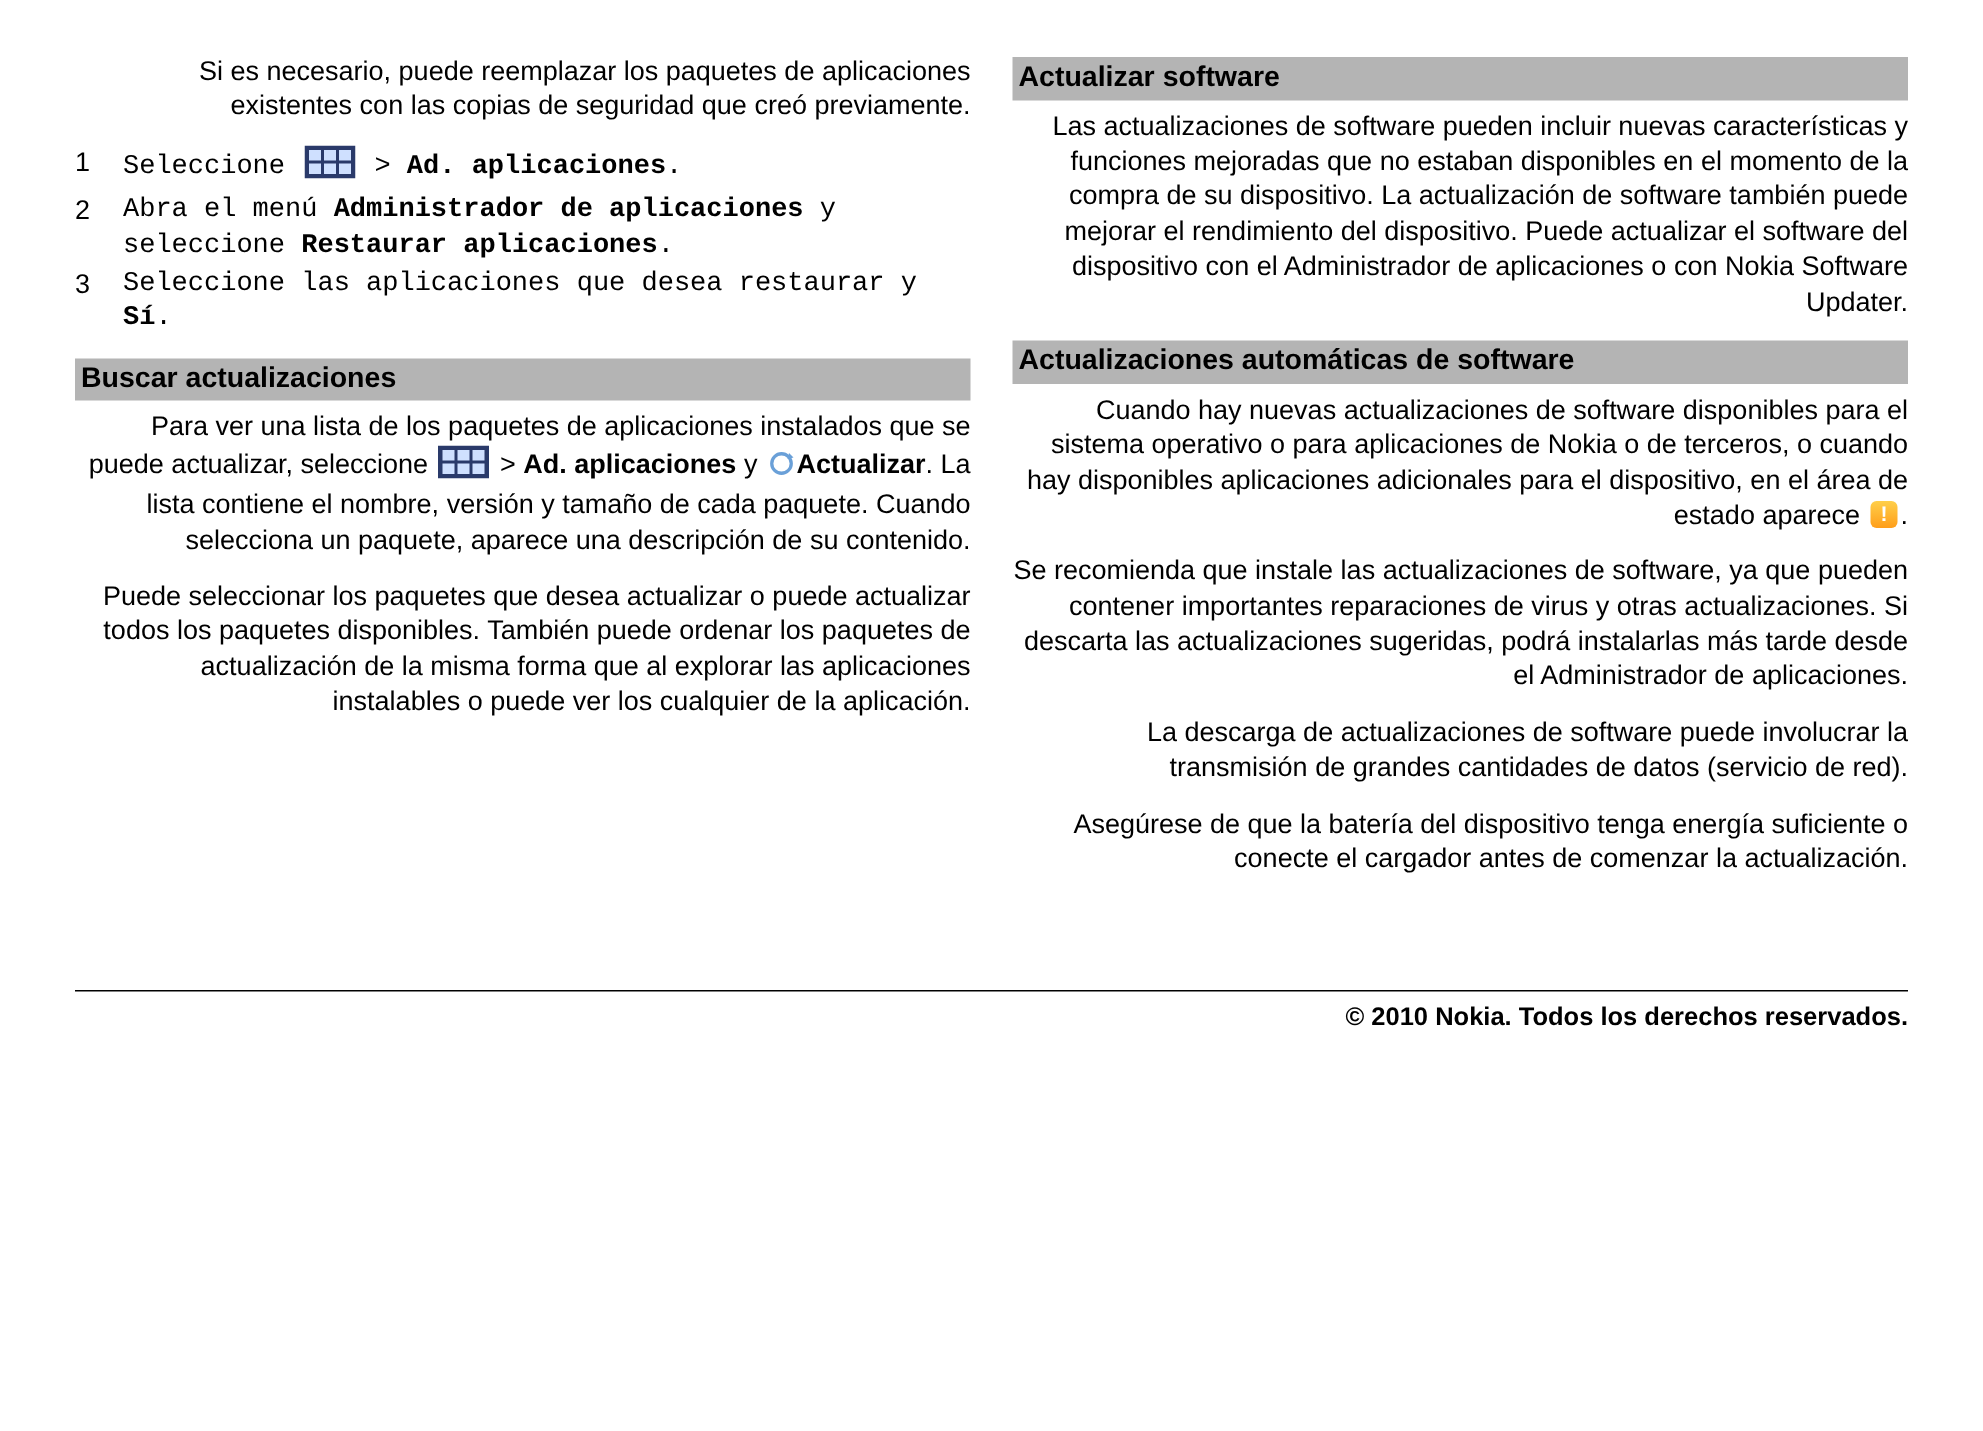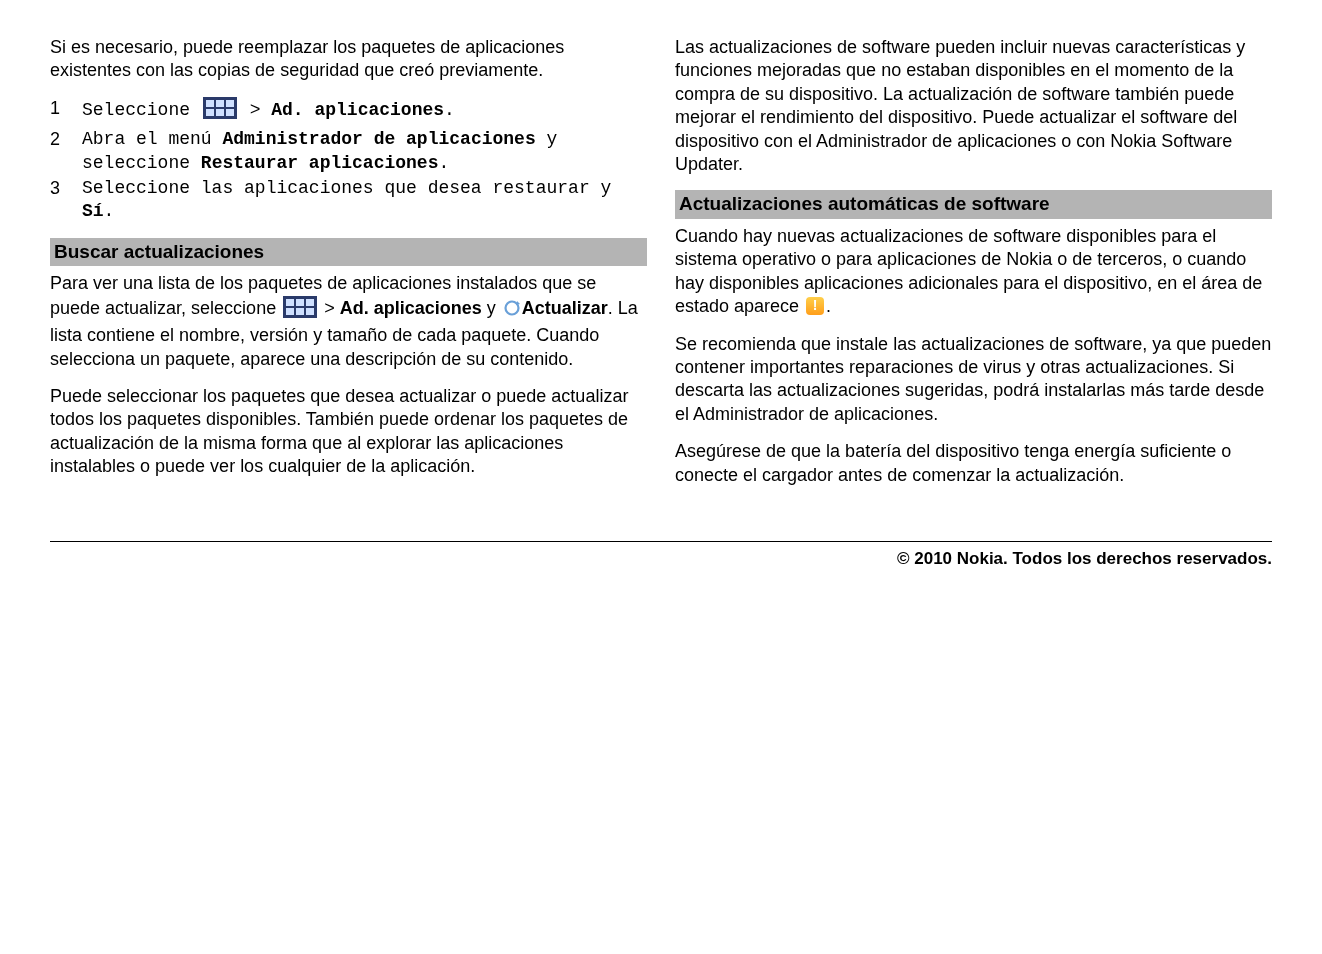--- a/index.html
+++ b/index.html
@@ -32,21 +32,21 @@
   }
   .section-heading {
     background: #b4b4b4;
     font-weight: bold;
     padding: 2px 4px;
     margin: 8px 0 6px 0;
     font-size: 19px;
   }
   p {
     margin: 6px 0 14px 0;
-    text-align: left;
+    text-align: right;
   }
   .numlist {
     margin: 8px 0 14px 0;
   }
   .numitem {
     display: flex;
     margin: 2px 0;
   }
   .numitem .num {
     width: 32px;
@@ -80,21 +80,21 @@
     content: "!";
     position: absolute;
     left: 0; right: 0; top: -1px;
     text-align: center;
     color: #fff;
     font-weight: bold;
     font-size: 14px;
   }
   .footer {
     border-top: 1.5px solid #000;
-    margin-top: 40px;
+    margin-top: 62px;
     padding-top: 6px;
     text-align: right;
     font-weight: bold;
     font-size: 17px;
   }
 </style>
 </head>
 <body>
 
 <div class="page">
@@ -153,26 +153,28 @@
             </svg></span><span> &gt; </span><span class="bold">Ad. aplicaciones</span><span> y </span><span class="refresh-icon"><svg width="18" height="18" viewBox="0 0 18 18">
               <circle cx="9" cy="9" r="6.5" fill="none" stroke="#6aa0d8" stroke-width="2.2"></circle>
               <polygon points="14,2 17,5 13,6" fill="#6aa0d8"></polygon>
             </svg></span><span class="bold">Actualizar</span><span>. La lista contiene el nombre, versión y tamaño de cada paquete. Cuando selecciona un paquete, aparece una descripción de su contenido.</span>
       </p>
       <p>Puede seleccionar los paquetes que desea actualizar o puede actualizar todos los paquetes disponibles. También puede ordenar los paquetes de actualización de la misma forma que al explorar las aplicaciones instalables o puede ver los cualquier de la aplicación.</p>
     </div>
 
     <div class="col">
 
+      <div class="section-heading">Actualizar software</div>
       <p>Las actualizaciones de software pueden incluir nuevas características y funciones mejoradas que no estaban disponibles en el momento de la compra de su dispositivo. La actualización de software también puede mejorar el rendimiento del dispositivo. Puede actualizar el software del dispositivo con el Administrador de aplicaciones o con Nokia Software Updater.</p>
 
       <div class="section-heading">Actualizaciones automáticas de software</div>
       <p>
         <span>Cuando hay nuevas actualizaciones de software disponibles para el sistema operativo o para aplicaciones de Nokia o de terceros, o cuando hay disponibles aplicaciones adicionales para el dispositivo, en el área de estado aparece </span><span class="warn-icon"></span><span>.</span>
       </p>
       <p>Se recomienda que instale las actualizaciones de software, ya que pueden contener importantes reparaciones de virus y otras actualizaciones. Si descarta las actualizaciones sugeridas, podrá instalarlas más tarde desde el Administrador de aplicaciones.</p>
+      <p>La descarga de actualizaciones de software puede involucrar la transmisión de grandes cantidades de datos (servicio de red).</p>
       <p>Asegúrese de que la batería del dispositivo tenga energía suficiente o conecte el cargador antes de comenzar la actualización.</p>
     </div>
 
   </div>
 
   <div class="footer">© 2010 Nokia. Todos los derechos reservados.</div>
 </div>
 
 </body></html>

